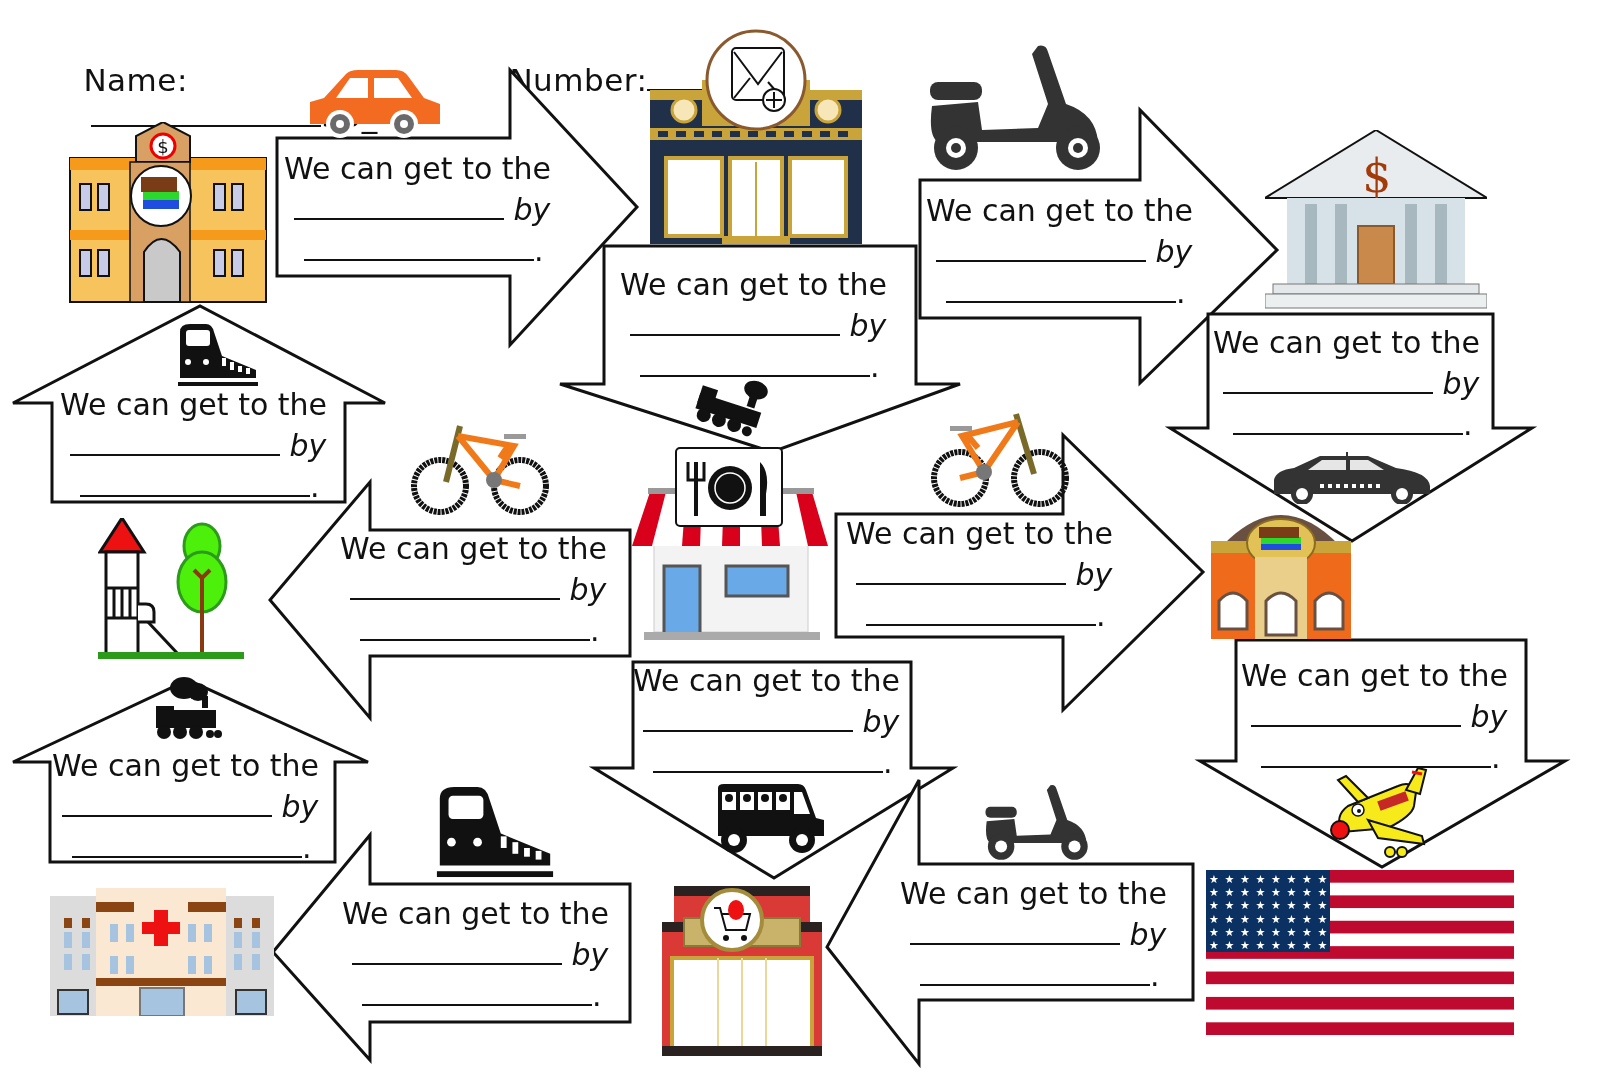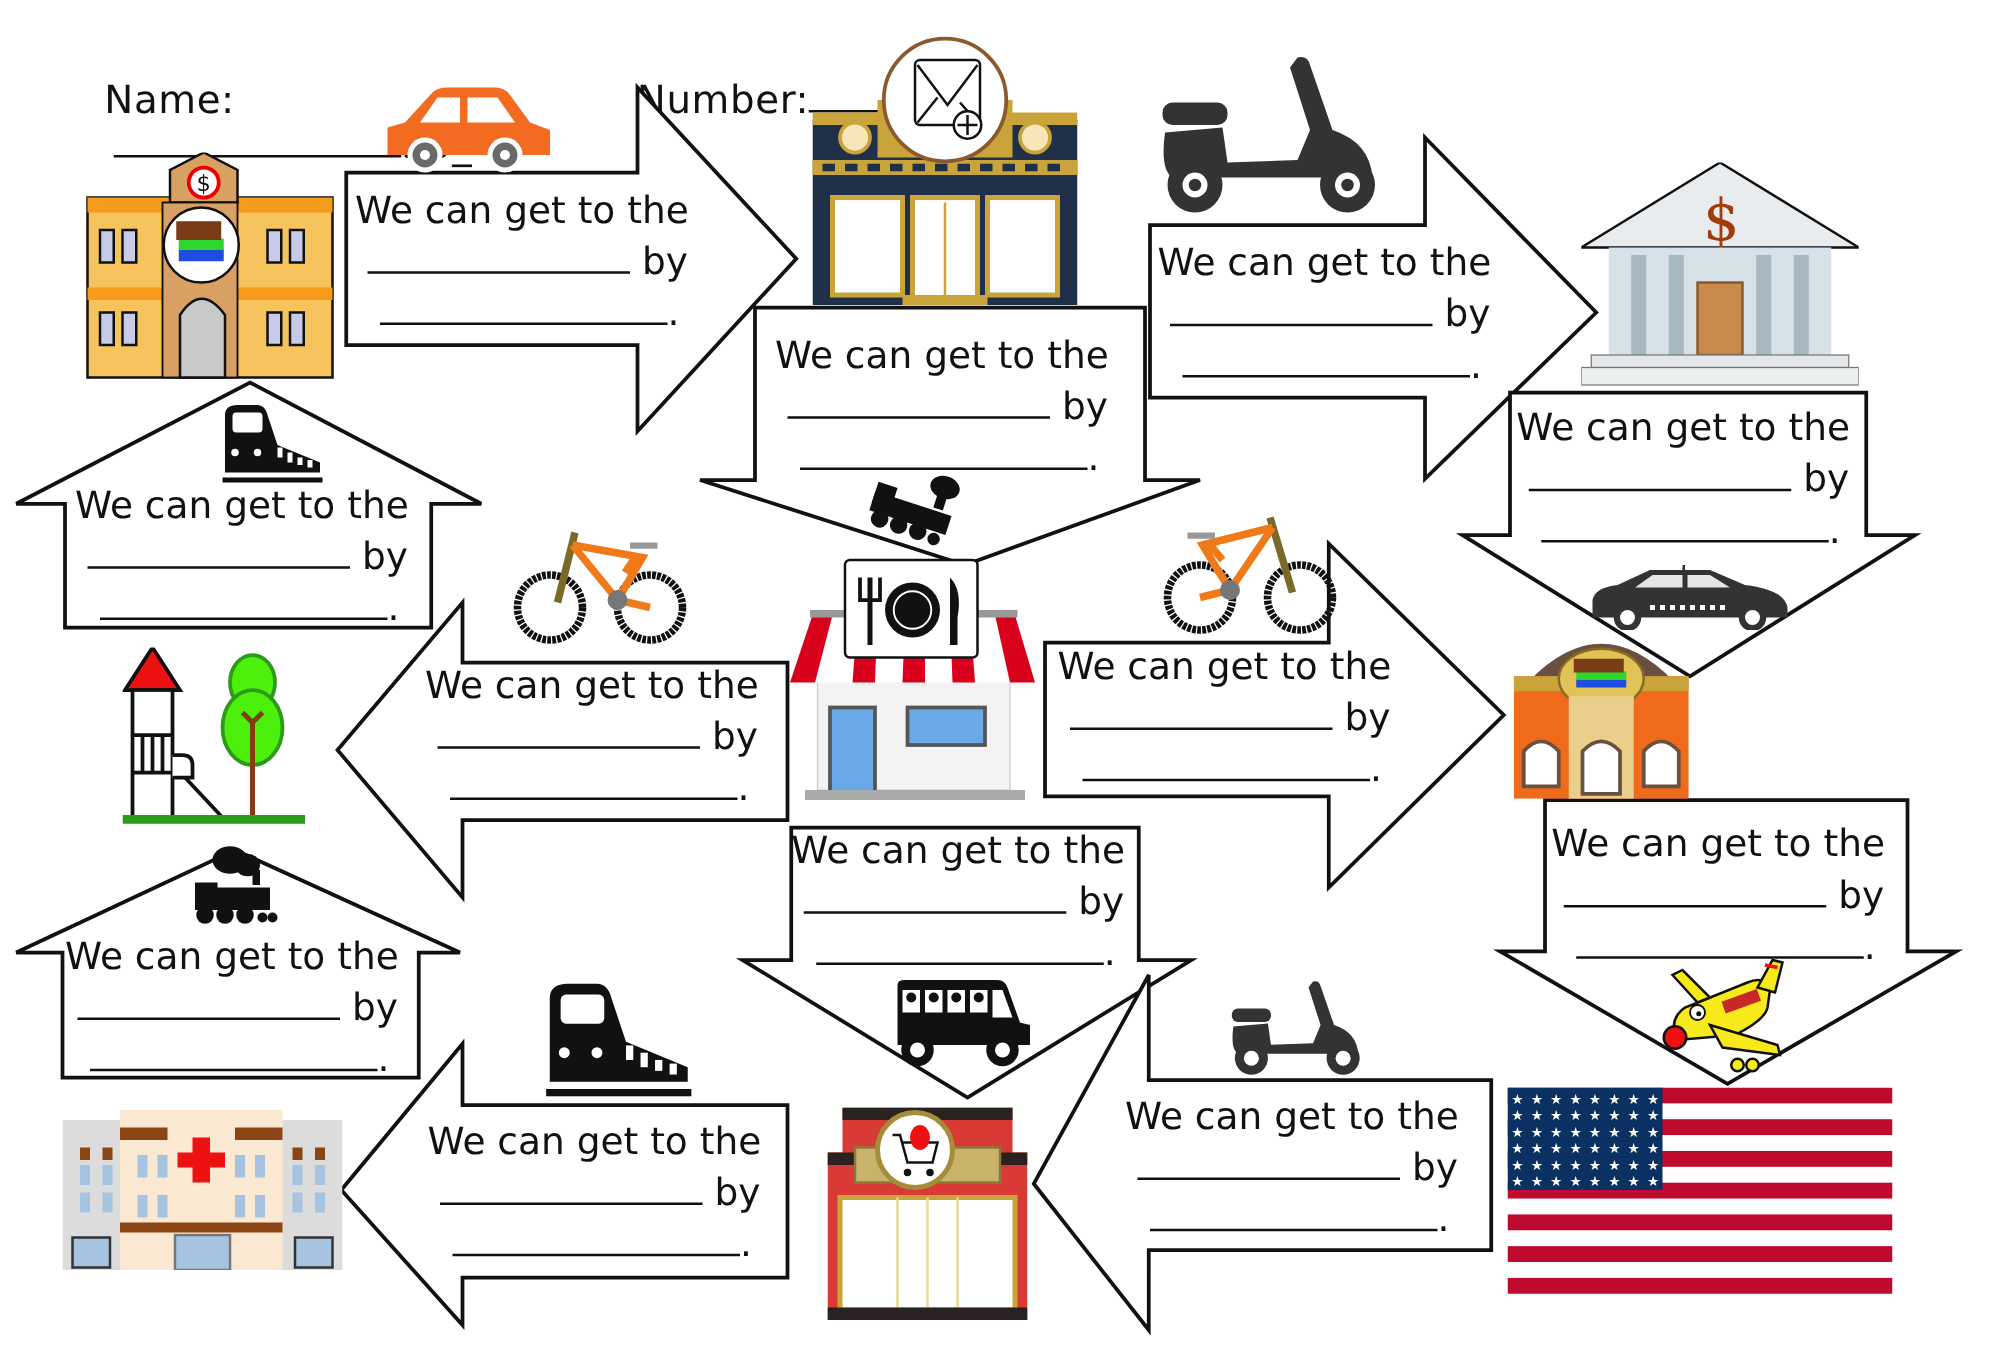--- a/index.html
+++ b/index.html
@@ -3,21 +3,21 @@
 <meta charset="utf-8">
 <style>
   html, body { margin:0; padding:0; background:#ffffff; }
   body { width:1605px; height:1086px; position:relative; overflow:hidden;
          font-family:"DejaVu Sans", sans-serif; color:#111; }
   #stage { position:absolute; left:0; top:0; width:1605px; height:1086px; }
   .hdr { position:absolute; top:26px; font-size:31px; letter-spacing:0.5px; white-space:pre; }
   .blank { display:inline-block; border-bottom:2.5px solid #111; height:26px; vertical-align:baseline; }
   .tb { position:absolute; font-size:30px; line-height:41px; text-align:left; white-space:nowrap; }
   .tb .l1 { display:block; }
-  .tb .l2 { display:block; padding-left:10px; }
+  .tb .l2 { display:block; padding-left:10px;font-style:italic; }
   .tb .l3 { display:block; padding-left:20px; }
   .ln { display:inline-block; height:0; border-bottom:2.5px solid #111; vertical-align:baseline; }
   .icon { position:absolute; }
 </style>
 </head>
 <body>
 
 <div id="stage">
 
   <div class="hdr" style="left:42px;">

